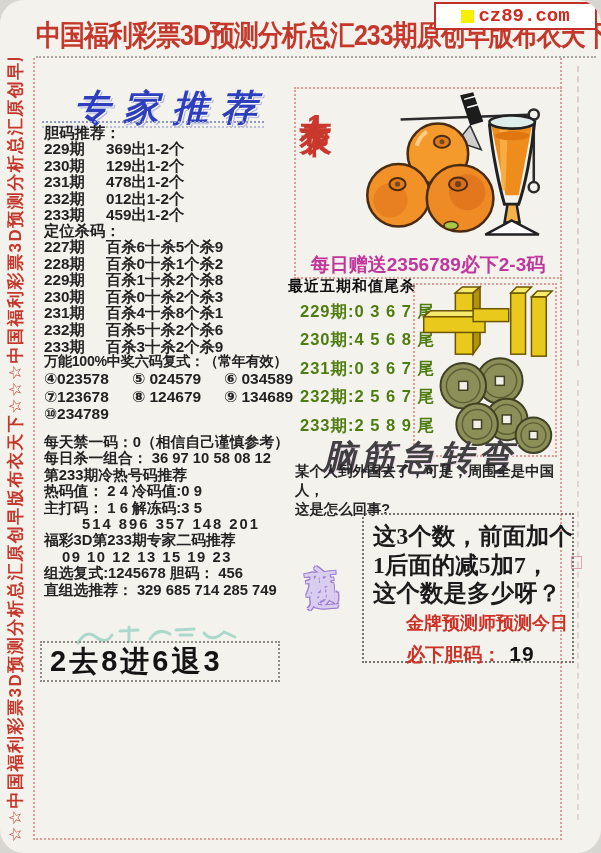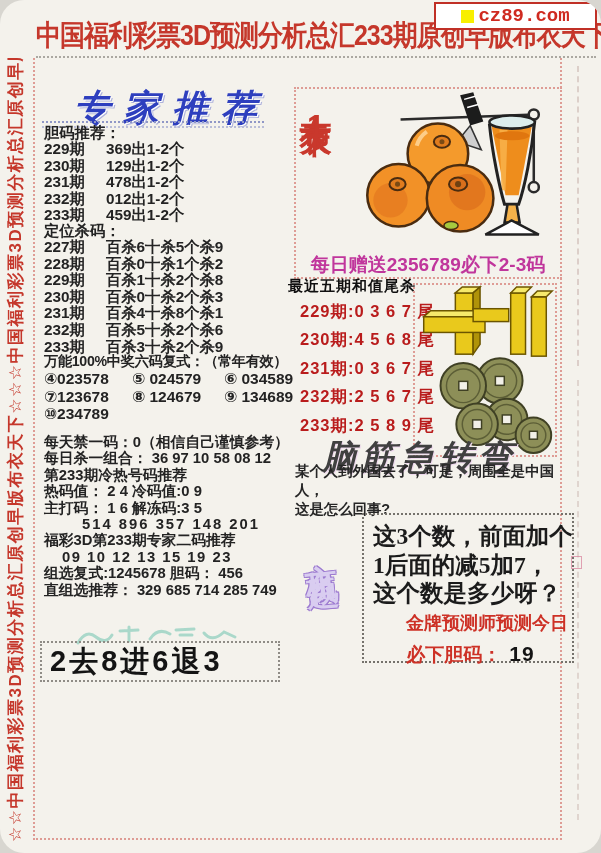--- a/index.html
+++ b/index.html
@@ -75,21 +75,21 @@
     writing-mode:vertical-rl;text-orientation:upright;
     font-size:32px;line-height:36px;font-weight:900;color:#c9382c;letter-spacing:4px;
   }
   .artwork{position:absolute;left:338px;top:91px;}
   .gift-line{
     position:absolute;left:298px;top:252px;width:260px;text-align:center;
     font-size:19px;font-weight:800;color:#c0369c;white-space:nowrap;
   }
   
   .hezhi-header{position:absolute;left:288px;top:277px;font-size:15px;font-weight:900;color:#101010;letter-spacing:1px;}
-  .hezhi-rows{position:absolute;left:300px;top:301px;font-size:16.5px;font-weight:800;color:#b91c1c;}
+  .hezhi-rows{position:absolute;left:300px;top:301px;font-size:16.5px;font-weight:800;color:#4d7c0f;}
   .hezhi-rows .hrow{height:28.4px;letter-spacing:1px;}
   .gold-box{position:absolute;left:413px;top:283px;width:144px;height:174px;border:2px dotted #de9c95;box-sizing:border-box;}
   
   .riddle-title{
     position:absolute;left:322px;top:435px;
     font-size:34px;font-weight:900;font-style:italic;color:#404040;letter-spacing:5px;white-space:nowrap;
     text-shadow:1px 1px 0 #efd9ee;
   }
   .riddle-text{position:absolute;left:295px;top:462px;width:276px;font-size:14.4px;font-weight:700;color:#262626;line-height:19px;}
   

